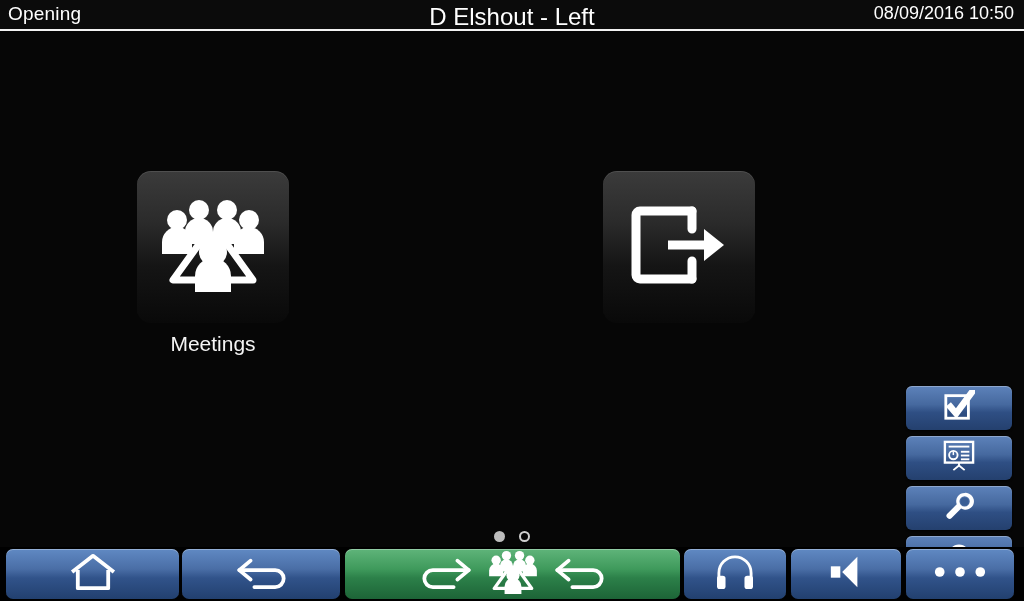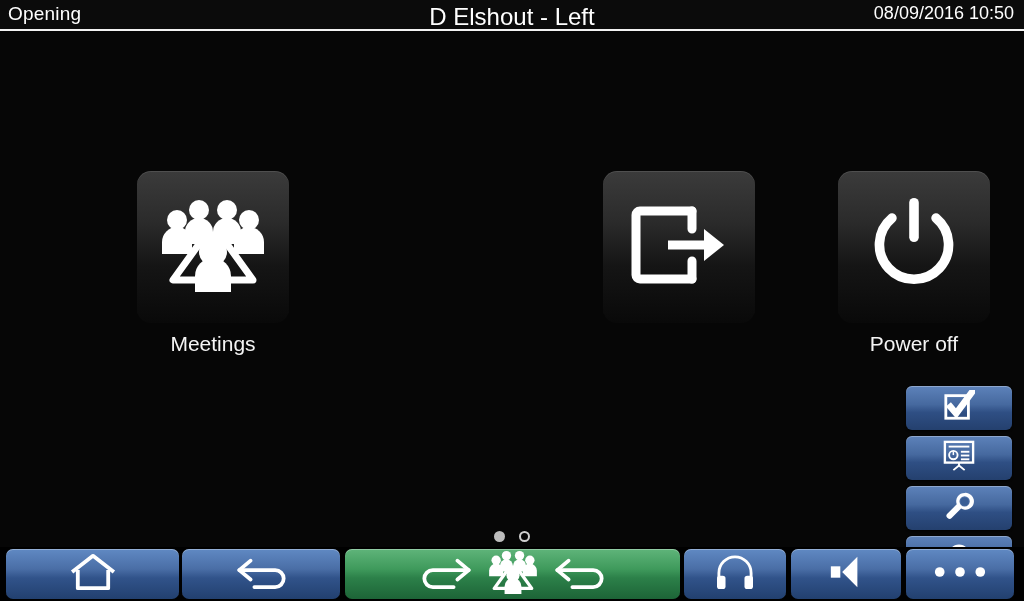--- a/index.html
+++ b/index.html
@@ -208,31 +208,20 @@
             <svg width="106" height="92" viewBox="0 0 106 92" fill="none">
               <path d="M66 12 H14 a4 4 0 0 0 -4 4 v60 a4 4 0 0 0 4 4 h52" stroke="#ffffff" stroke-width="9" stroke-linecap="round" stroke-linejoin="round"></path>
               <path d="M66 12 v18 M66 80 v-18" stroke="#ffffff" stroke-width="9" stroke-linecap="round"></path>
               <line x1="42" y1="46" x2="86" y2="46" stroke="#ffffff" stroke-width="9"></line>
               <path d="M78 30 L98 46 L78 62 z" fill="#ffffff"></path>
             </svg>
           </span>
         </div>
       </div>
 
-      <div class="tile tile-4">
-        <div class="tile-box">
-          <span class="ico">
-            <svg width="96" height="100" viewBox="0 0 100 104" fill="none" stroke="#ffffff" stroke-width="10">
-              <path d="M27 24 A36 36 0 1 0 73 24" stroke-linecap="round"></path>
-              <line x1="50" y1="8" x2="50" y2="44" stroke-linecap="round"></line>
-            </svg>
-          </span>
-        </div>
-        <div class="tile-label">Power off</div>
-      </div>
 
     </div>
 
     <div class="page-dots">
       <span class="dot active"></span>
       <span class="dot inactive"></span>
     </div>
 
     <div class="side-buttons">
 

